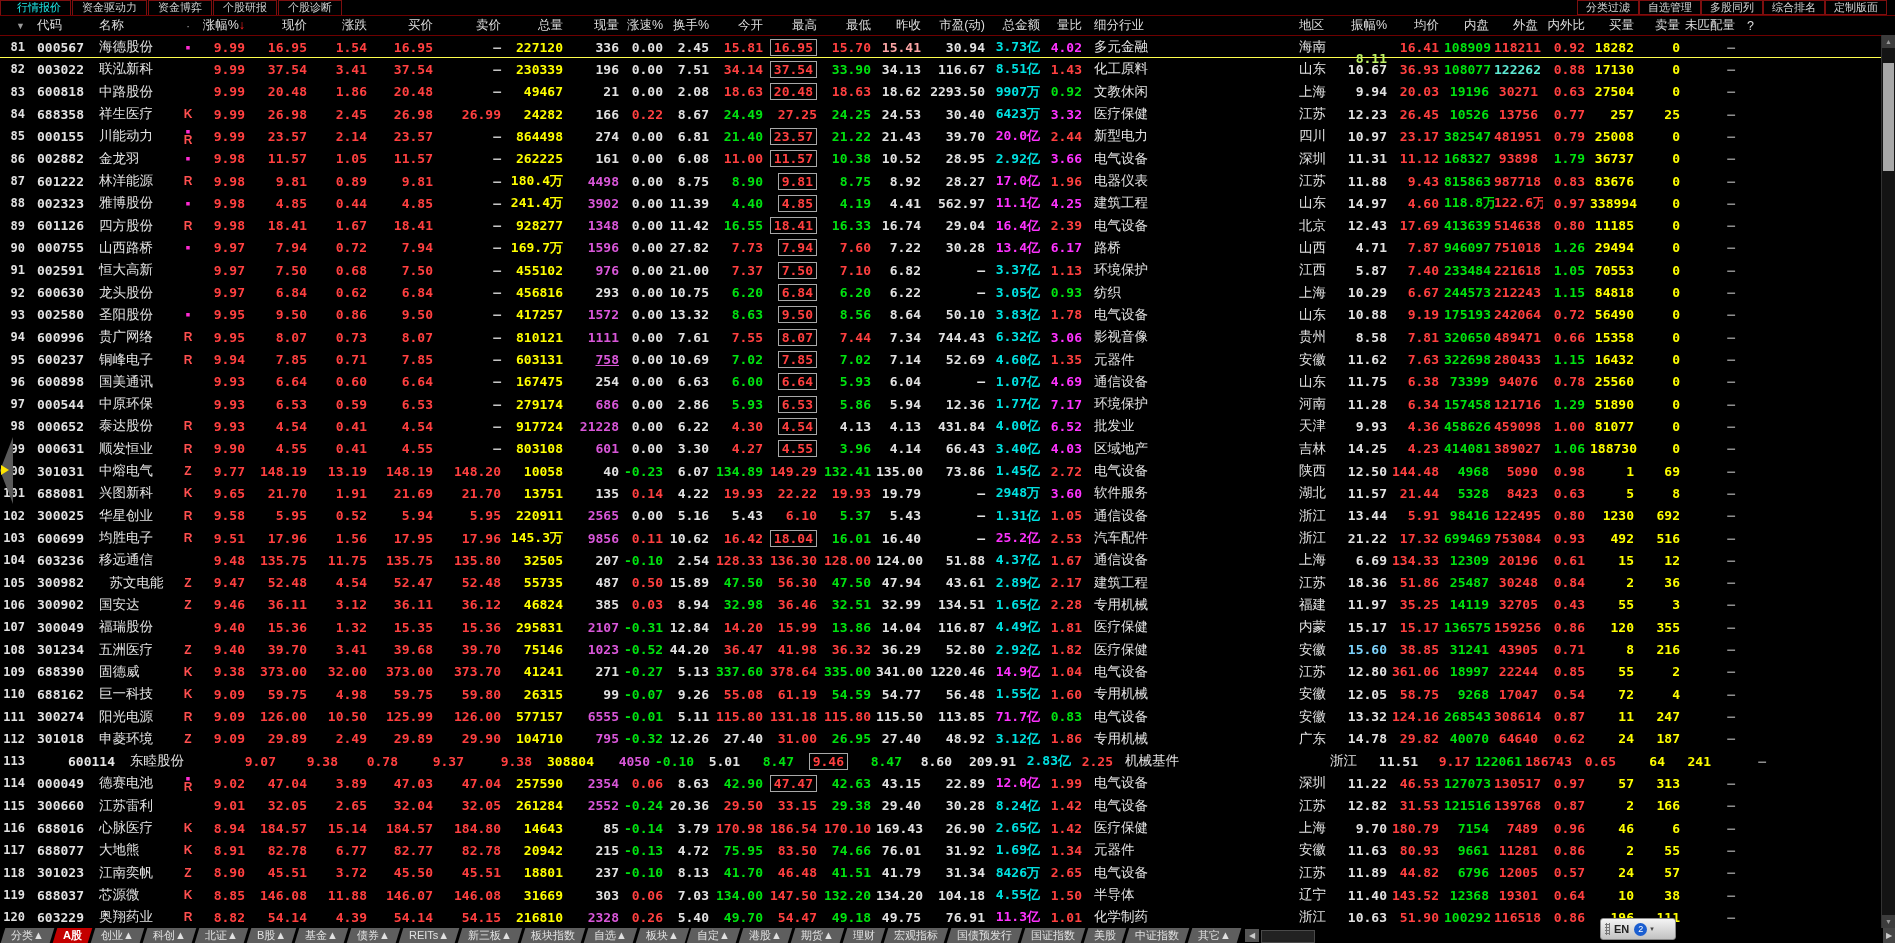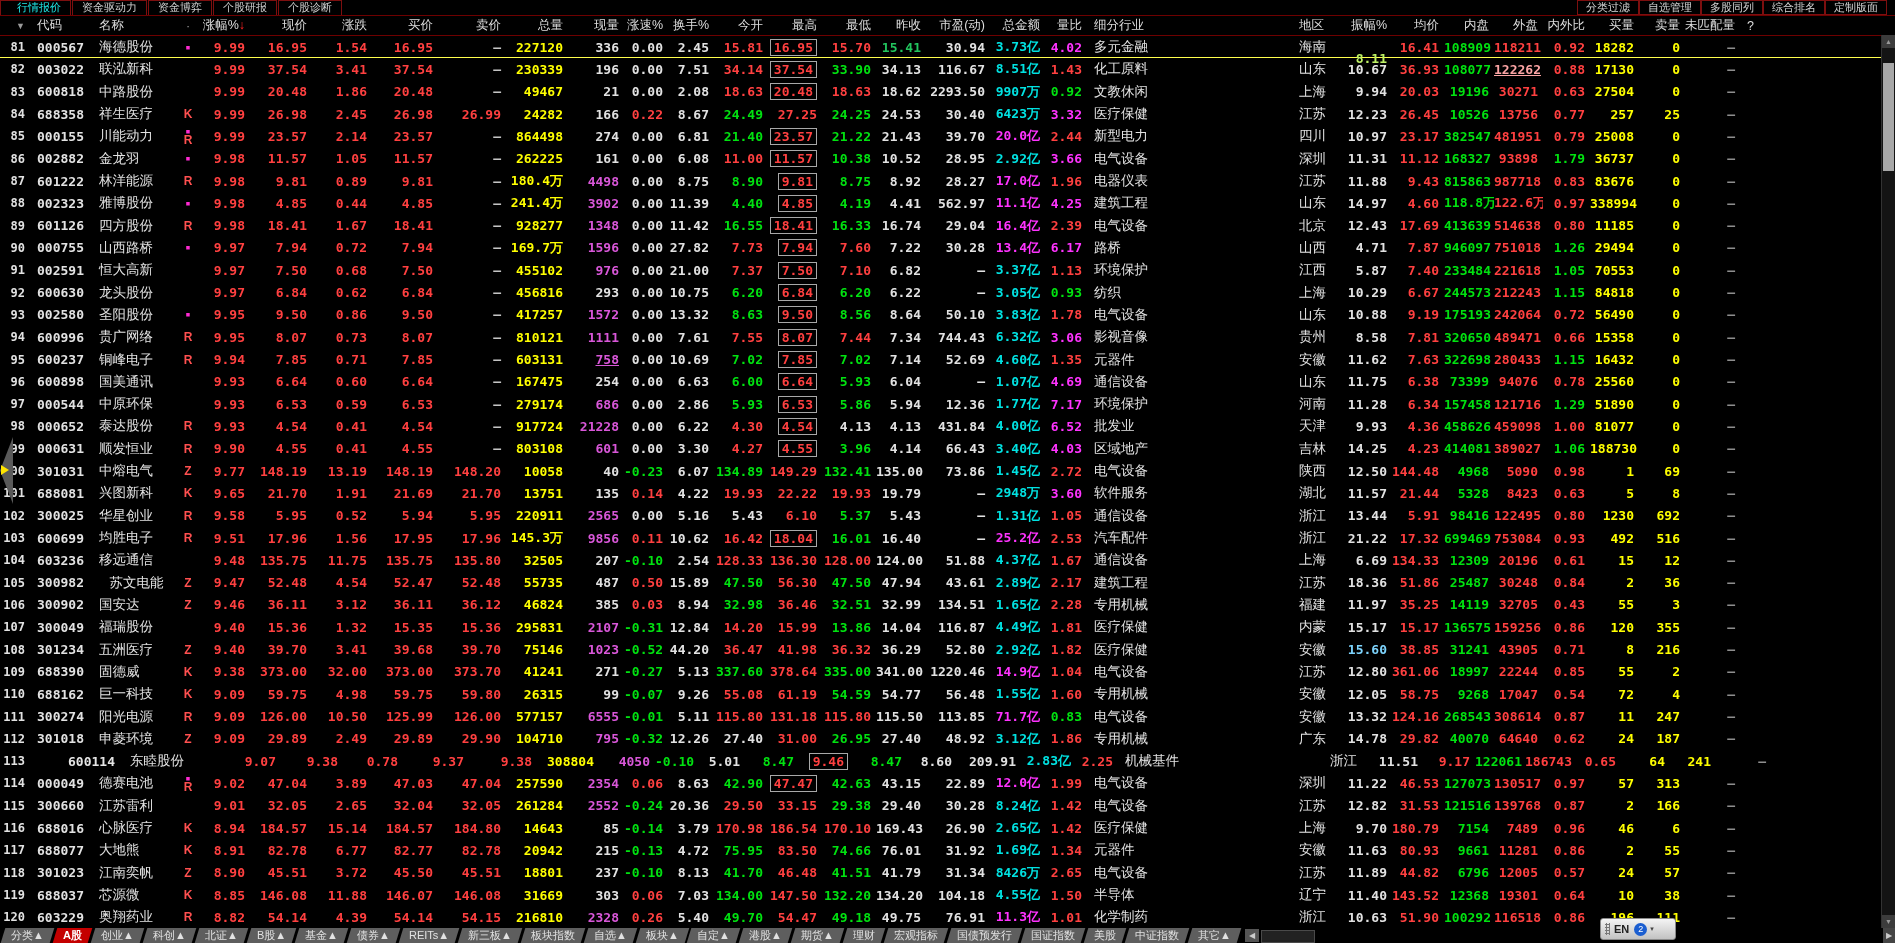--- a/index.html
+++ b/index.html
@@ -131,21 +131,21 @@
         <div class="cell r" style="width: 60px; color: rgb(255, 64, 64);">1.54</div>
         <div class="cell r" style="width: 66px; color: rgb(255, 64, 64);">16.95</div>
         <div class="cell r" style="width: 68px; color: rgb(196, 196, 196);">—</div>
         <div class="cell r" style="width: 62px; color: rgb(255, 255, 0);">227120</div>
         <div class="cell r" style="width: 56px; color: rgb(226, 226, 226);">336</div>
         <div class="cell r" style="width: 44px; color: rgb(226, 226, 226);">0.00</div>
         <div class="cell r" style="width: 46px; color: rgb(226, 226, 226);">2.45</div>
         <div class="cell r" style="width: 54px; color: rgb(255, 64, 64);">15.81</div>
         <div class="cell r" style="width: 54px;"><span class="hbox" style="color: rgb(255, 64, 64);">16.95</span></div>
         <div class="cell r" style="width: 54px; color: rgb(255, 64, 64);">15.70</div>
-        <div class="cell r" style="width: 50px; color: #22c55e; text-align: right;">15.41</div>
+        <div class="cell r" style="width: 50px; color: #fca5a5; text-align: right;">15.41</div>
         <div class="cell r" style="width: 64px; color: rgb(226, 226, 226);">30.94</div>
         <div class="cell r" style="width: 55px; color: rgb(0, 226, 226);">3.73亿</div>
         <div class="cell r" style="width: 42px; color: rgb(255, 51, 255);">4.02</div>
         <div class="cell l cn" style="width: 205px; color: rgb(226, 226, 226);">多元金融</div>
         <div class="cell l cn" style="width: 52px; color: rgb(226, 226, 226);">海南</div>
         <div class="cell r" style="width: 48px; color: #bef264; margin-top: 22px;">8.11</div>
         <div class="cell r" style="width: 52px; color: rgb(255, 64, 64);">16.41</div>
         <div class="cell r" style="width: 50px; color: rgb(0, 226, 16);">108909</div>
         <div class="cell r" style="width: 49px; color: rgb(255, 64, 64);">118211</div>
         <div class="cell r" style="width: 47px; color: rgb(255, 64, 64);">0.92</div>
@@ -175,21 +175,21 @@
         <div class="cell r" style="width: 54px; color: rgb(0, 226, 16);">33.90</div>
         <div class="cell r" style="width: 50px; color: rgb(226, 226, 226);">34.13</div>
         <div class="cell r" style="width: 64px; color: rgb(226, 226, 226);">116.67</div>
         <div class="cell r" style="width: 55px; color: rgb(0, 226, 226);">8.51亿</div>
         <div class="cell r" style="width: 42px; color: rgb(255, 64, 64);">1.43</div>
         <div class="cell l cn" style="width: 205px; color: rgb(226, 226, 226);">化工原料</div>
         <div class="cell l cn" style="width: 52px; color: rgb(226, 226, 226);">山东</div>
         <div class="cell r" style="width: 48px; color: rgb(226, 226, 226);">10.67</div>
         <div class="cell r" style="width: 52px; color: rgb(255, 64, 64);">36.93</div>
         <div class="cell r" style="width: 50px; color: rgb(0, 226, 16);">108077</div>
-        <div class="cell r" style="width: 49px; color: #fca5a5; text-decoration: underline;">122262</div>
+        <div class="cell r" style="width: 49px; color: #5eead4;">122262</div>
         <div class="cell r" style="width: 47px; color: rgb(255, 64, 64);">0.88</div>
         <div class="cell r" style="width: 49px; color: rgb(255, 255, 0);">17130</div>
         <div class="cell r" style="width: 46px; color: rgb(255, 255, 0);">0</div>
         <div class="cell r" style="width: 55px; color: rgb(142, 142, 142);">—</div>
         <div class="cell l" style="width: 142px;"></div>
       </div>
       <div class="row">
         <div class="cell r" style="width: 30px; color: rgb(226, 226, 226); font-size: 12px;">83</div>
         <div class="cell l" style="width: 62px; color: rgb(226, 226, 226);">600818</div>
         <div class="cell l cn" style="width: 82px; color: rgb(226, 226, 226);">中路股份</div>

